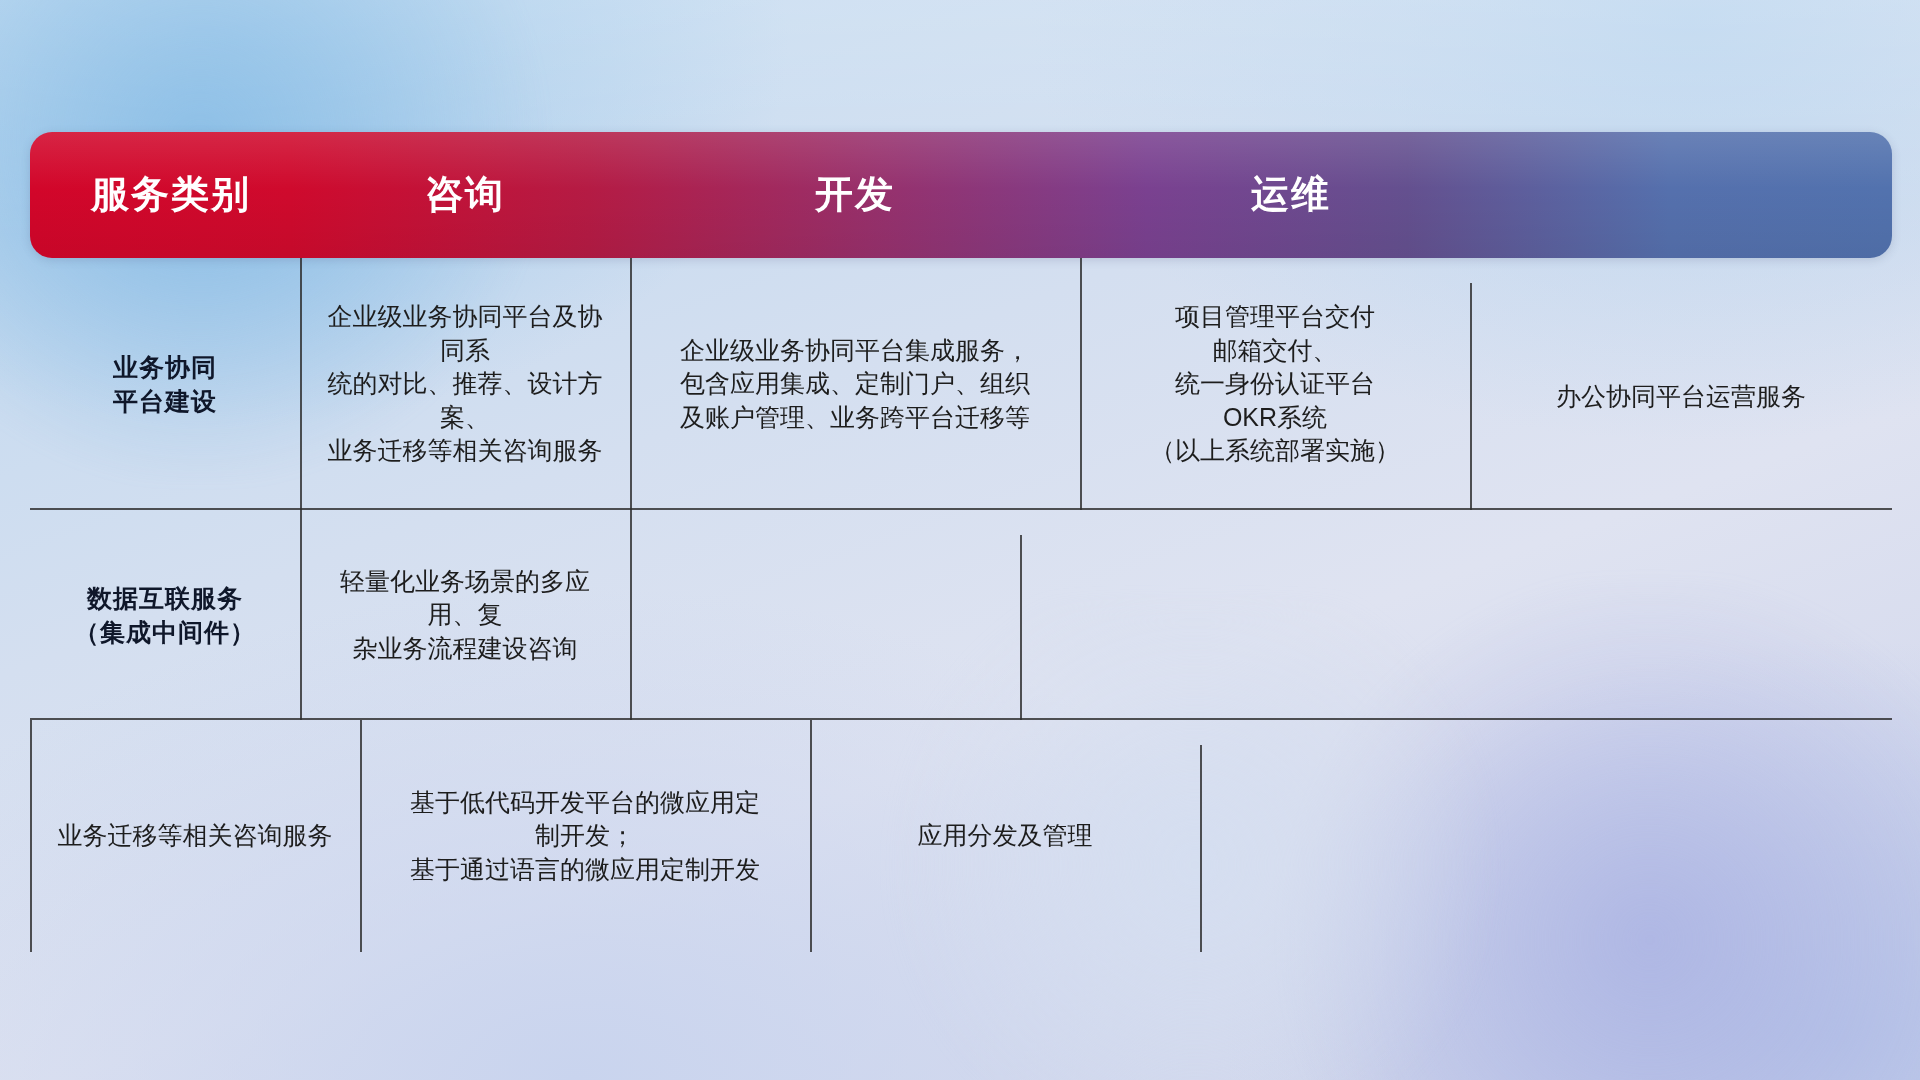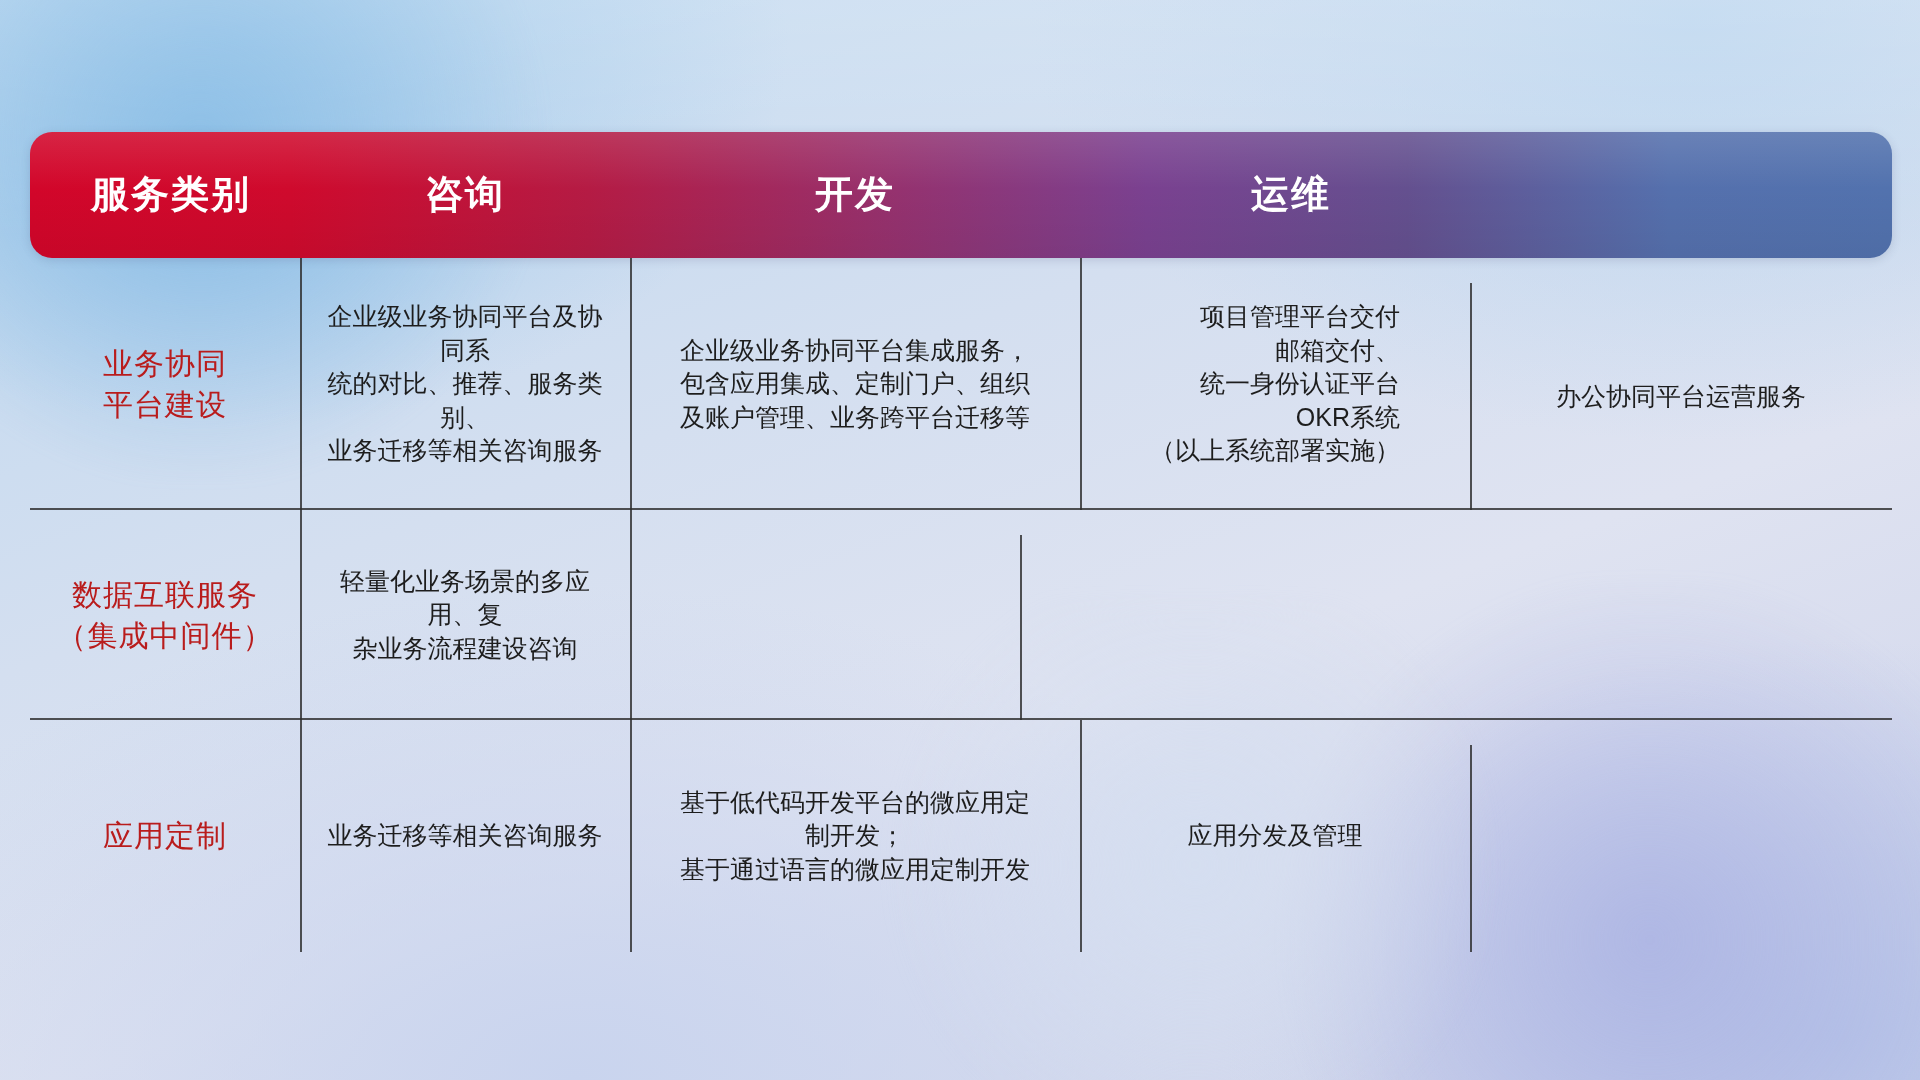--- a/index.html
+++ b/index.html
@@ -135,32 +135,32 @@
   .tcell.sep::before {
     content: "";
     position: absolute;
     left: 0; top: 0; bottom: 0;
     width: 2px;
     background: #2d2d2d;
     opacity: 0.82;
   }
   
   .tcell.cat {
-    color: #b91c1c;
-    font-weight: normal;
-    font-size: 30px;
+    color: #0f172a;
+    font-weight: bold;
+    font-size: 25px;
     letter-spacing: 1px;
     line-height: 1.38;
   }
 
   
   .c0 { width: 270px; }
   .c1 { width: 330px; }
   .c2 { width: 450px; }
-  .c3 { width: 390px; text-align: right; }
+  .c3 { width: 390px; }
   .c4 { width: 422px; margin-top: 25px; }
 
   
   .h0 { width: 270px; padding-left: 12px; }
   .h1 { width: 330px; }
   .h2 { width: 450px; }
   .h3 { width: 390px; }
   .h4 { width: 422px; }
 
   .r0 { height: 252px; }
@@ -184,21 +184,21 @@
     <div class="hcell h2">开发</div>
     <div class="hcell h4">运维</div>
   </div>
 
   <div class="table-body">
 
     <div class="trow r0">
       <div class="tcell cat c0">业务协同
 平台建设</div>
       <div class="tcell sep c1">企业级业务协同平台及协同系
-统的对比、推荐、服务类别、
+统的对比、推荐、设计方案、
 业务迁移等相关咨询服务</div>
       <div class="tcell sep c2">企业级业务协同平台集成服务，
 包含应用集成、定制门户、组织
 及账户管理、业务跨平台迁移等</div>
       <div class="tcell sep c3">项目管理平台交付
 邮箱交付、
 统一身份认证平台
 OKR系统
 （以上系统部署实施）</div>
       <div class="tcell sep c4">办公协同平台运营服务</div>
@@ -207,21 +207,20 @@
     <div class="trow r1">
       <div class="tcell cat c0">数据互联服务
 （集成中间件）</div>
       <div class="tcell sep c1">轻量化业务场景的多应用、复
 杂业务流程建设咨询</div>
       <div class="tcell sep c3"></div>
       <div class="tcell sep c4"></div>
     </div>
 
     <div class="trow r2 last">
-      <div class="tcell cat c0">应用定制</div>
       <div class="tcell sep c1">业务迁移等相关咨询服务</div>
       <div class="tcell sep c2">基于低代码开发平台的微应用定
 制开发；
 基于通过语言的微应用定制开发</div>
       <div class="tcell sep c3">应用分发及管理</div>
       <div class="tcell sep c4"></div>
     </div>
 
   </div>
 </div>

